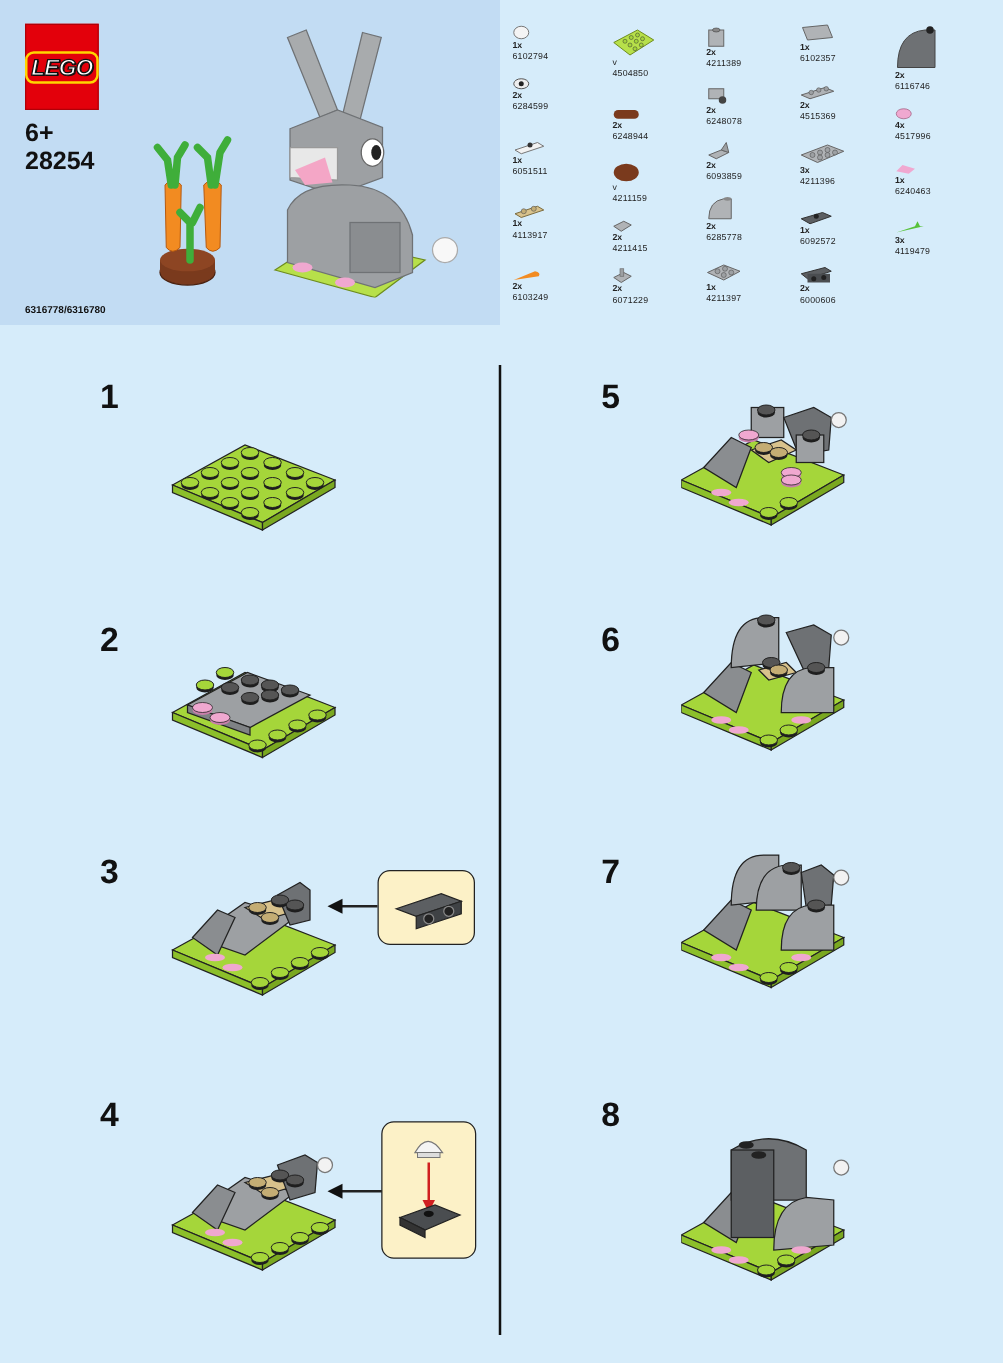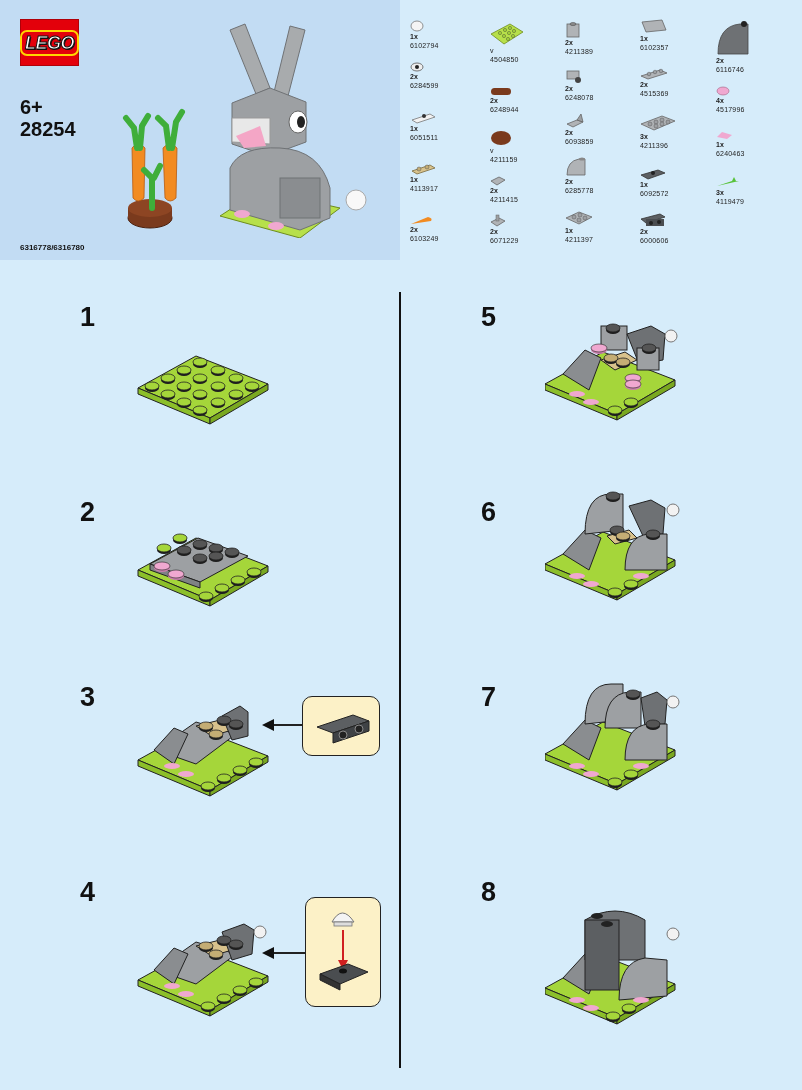--- a/index.html
+++ b/index.html
@@ -1,20 +1,20 @@
 <!DOCTYPE html>
 <html><head>
 <meta charset="utf-8">
 <style>
   * { box-sizing: border-box; margin: 0; padding: 0; }
   html, body { width: 802px; height: 1090px; overflow: hidden; }
   body { background: #d6ecfa; font-family: "Liberation Sans", sans-serif; color: #111; position: relative; }
 
   .cover { position: absolute; left: 0; top: 0; width: 400px; height: 260px; background: #c2dcf3; }
-  .logo { position: absolute; left: 20px; top: 19px; width: 59px; height: 47px; background: #e3000b; border: 1px solid #b00008; display: flex; align-items: center; justify-content: center; }
+  .logo { position: absolute; left: 20px; top: 19px; width: 59px; height: 69px; background: #e3000b; border: 1px solid #b00008; display: flex; align-items: center; justify-content: center; }
   .logo span { font-family: "Liberation Sans", sans-serif; font-weight: 900; font-style: italic; font-size: 18px; color: #fff; -webkit-text-stroke: 1px #111; letter-spacing: -0.5px; text-shadow: 1px 1px 0 #111; padding: 2px 3px; border: 2px solid #ffd500; border-radius: 7px; background: transparent; line-height: 1; }
   .age { position: absolute; left: 20px; top: 96px; font-size: 20px; font-weight: bold; }
   .setnum { position: absolute; left: 20px; top: 118px; font-size: 20px; font-weight: bold; }
   .codes { position: absolute; left: 20px; top: 243px; font-size: 8px; font-weight: bold; }
   .hero { position: absolute; left: 120px; top: 18px; width: 260px; height: 220px; }
 
   .inventory { position: absolute; left: 400px; top: 0; width: 402px; height: 260px; }
   .part { position: absolute; font-size: 7px; line-height: 9px; color: #222; }
   .part .qty { font-weight: bold; display: block; }
   .part .id { display: block; letter-spacing: 0.2px; }

